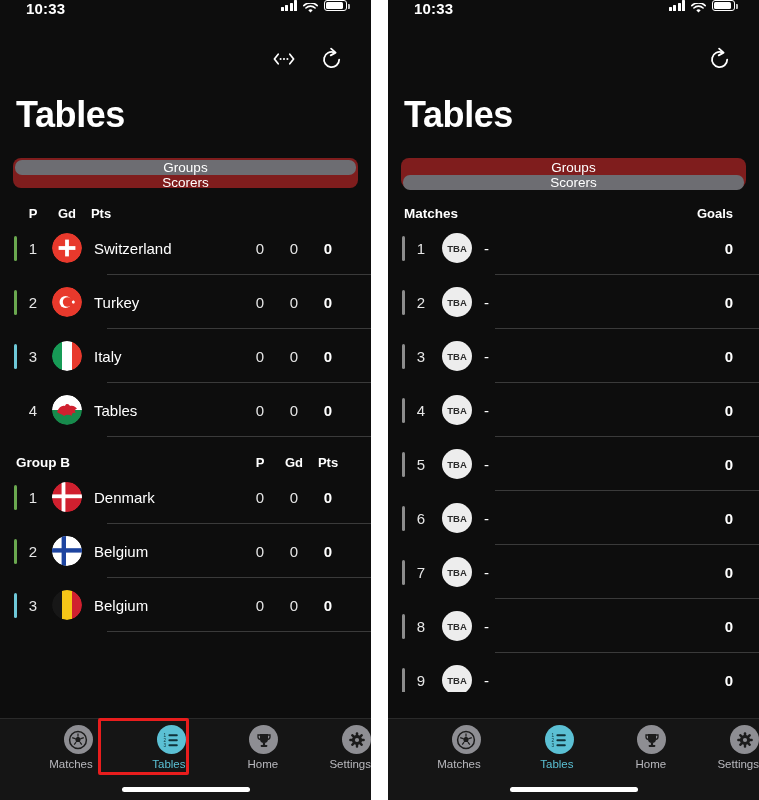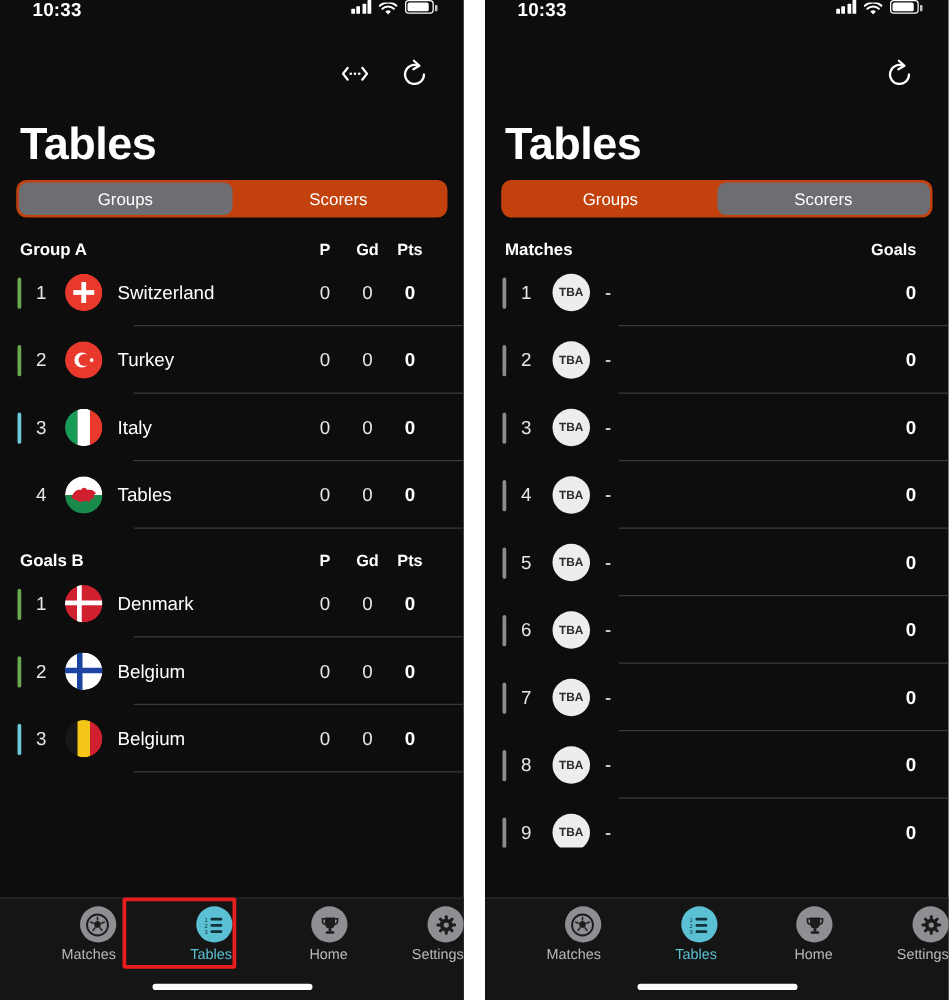--- a/index.html
+++ b/index.html
@@ -32,22 +32,22 @@
   .navbar-actions { height:42px; display:flex; align-items:center; justify-content:flex-end;
                     gap:22px; padding:0 26px 0 0; }
   .act { width:26px; height:26px; display:flex; align-items:center; justify-content:center;
          cursor:pointer; }
 
   
   .large-title { color:#fff; font-size:36px; font-weight:bold; letter-spacing:-.4px;
                  padding:14px 0 0 16px; }
 
   
-  .segmented { margin:8px 13px 0 13px; height:30px; background:#c2410c; border-radius:8px;
-               display:flex; padding:2px; }
+  .segmented { margin:22px 13px 0 13px; height:30px; background:#7f1d1d; border-radius:8px;
+               display:flex; padding:2px;flex-direction:column; }
   .seg { flex:1; display:flex; align-items:center; justify-content:center; border-radius:7px;
          color:#fff; font-size:13.5px; cursor:pointer; }
   .seg.active { background:#6d6d72; }
 
   
   .content { position:relative; height:504px; overflow:hidden; }
   .grp-head { display:flex; align-items:center; padding:18px 26px 0 16px; }
   .grp-title { color:#fff; font-size:13.5px; font-weight:bold; flex:1; }
   .col-h { color:#fff; font-size:13px; font-weight:bold; text-align:center; }
   .col-p  { width:34px; } .col-gd { width:34px; } .col-pts{ width:34px;text-align:center; }
@@ -137,21 +137,20 @@
     <div class="large-title">Tables</div>
 
     <div class="segmented">
       <div class="seg active">Groups</div>
       <div class="seg">Scorers</div>
     </div>
 
     <div class="content">
 
       <div class="grp-head">
-        <div class="grp-title">Group A</div>
         <div class="col-h col-p">P</div>
         <div class="col-h col-gd">Gd</div>
         <div class="col-h col-pts">Pts</div>
       </div>
 
       <div class="row">
         <div class="bar green"></div>
         <div class="rank">1</div>
         <div class="flag">
           <svg width="30" height="30" viewBox="0 0 30 30">
@@ -224,21 +223,21 @@
               </g>
             </svg>
         </div>
         <div class="tname">Tables</div>
         <div class="num">0</div>
         <div class="num">0</div>
         <div class="num pts">0</div>
       </div>
 
       <div class="grp-head">
-        <div class="grp-title">Goals B</div>
+        <div class="grp-title">Group B</div>
         <div class="col-h col-p">P</div>
         <div class="col-h col-gd">Gd</div>
         <div class="col-h col-pts">Pts</div>
       </div>
 
       <div class="row">
         <div class="bar green"></div>
         <div class="rank">1</div>
         <div class="flag">
           <svg width="30" height="30" viewBox="0 0 30 30">

